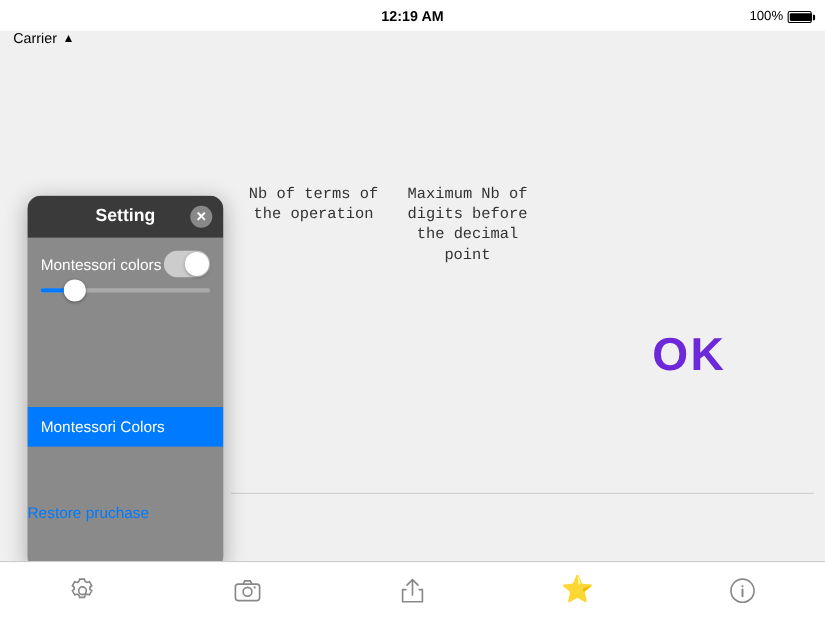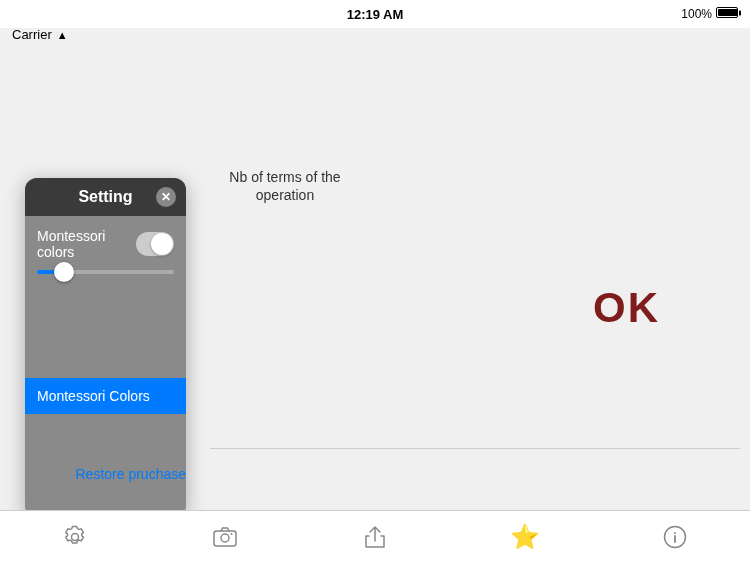--- a/index.html
+++ b/index.html
@@ -34,21 +34,21 @@
       margin-top: 41px;
     }
     .status-center {
       position: absolute;
       left: 50%;
       transform: translateX(-50%);
       font-weight: 700;
     }
     .status-right {
       display: flex;
-      align-items: flex-start;
+      align-items: flex-end;
       gap: 4px;
       font-size: 12px;
       margin-left: 17px;
     }
     .wifi-icon {
       font-size: 11px;
     }
     .battery-icon {
       display: inline-block;
       width: 22px;
@@ -85,21 +85,21 @@
       height: calc(100% - 28px - 52px);
       background: #f0f0f0;
       position: relative;
     }
 
     
     .settings-modal {
       position: absolute;
       left: 25px;
       top: 150px;
-      width: 161px;
+      width: 178px;
       height: 340px;
       background: #8a8a8a;
       border-radius: 12px;
       overflow: hidden;
       box-shadow: 0 4px 20px rgba(0,0,0,0.3);
       z-index: 5;
     }
     .settings-header {
       background: #3a3a3a;
       color: white;
@@ -212,51 +212,52 @@
       justify-content: flex-start;
       padding: 0 20px;
     }
     .column-label {
       width: 130px;
       margin-right: 10px;
       text-align: center;
       font-size: 14px;
       color: #333;
       line-height: 1.3;
+      font-family: Liberation Mono, monospace;
     }
 
     
     .ok-button {
       position: absolute;
       right: 90px;
-      top: 256px;
+      top: 270px;
       font-size: 42px;
       font-weight: 700;
-      color: #7f1d1d;
+      color: #6d28d9;
       letter-spacing: 2px;
       cursor: pointer;
     }
 
     
     .separator-line {
       position: absolute;
       top: 420px;
       left: 210px;
       right: 10px;
       height: 1px;
       background: #ccc;
     }
 
     
     .restore-link {
       position: absolute;
       bottom: 12px;
       left: 0;
       right: 0;
-      text-align: right;
+      text-align: left;
       color: #007aff;
       font-size: 14px;
       cursor: pointer;
     }
 
     
     .tab-bar {
       position: absolute;
       bottom: 0;
       left: 0;
@@ -346,20 +347,21 @@
       <span>Montessori Colors</span>
     </div>
 
     <div style="height: 80px; position: relative;">
       <div class="restore-link">Restore pruchase</div>
     </div>
   </div>
 
   <div class="columns-area">
     <div class="column-label">Nb of terms of the operation</div>
+    <div class="column-label">Maximum Nb of digits before the decimal point</div>
   </div>
 
   <div class="separator-line"></div>
 
   <div class="ok-button">OK</div>
 
 </div>
 
 <div class="tab-bar">
   <div class="tab-item">

